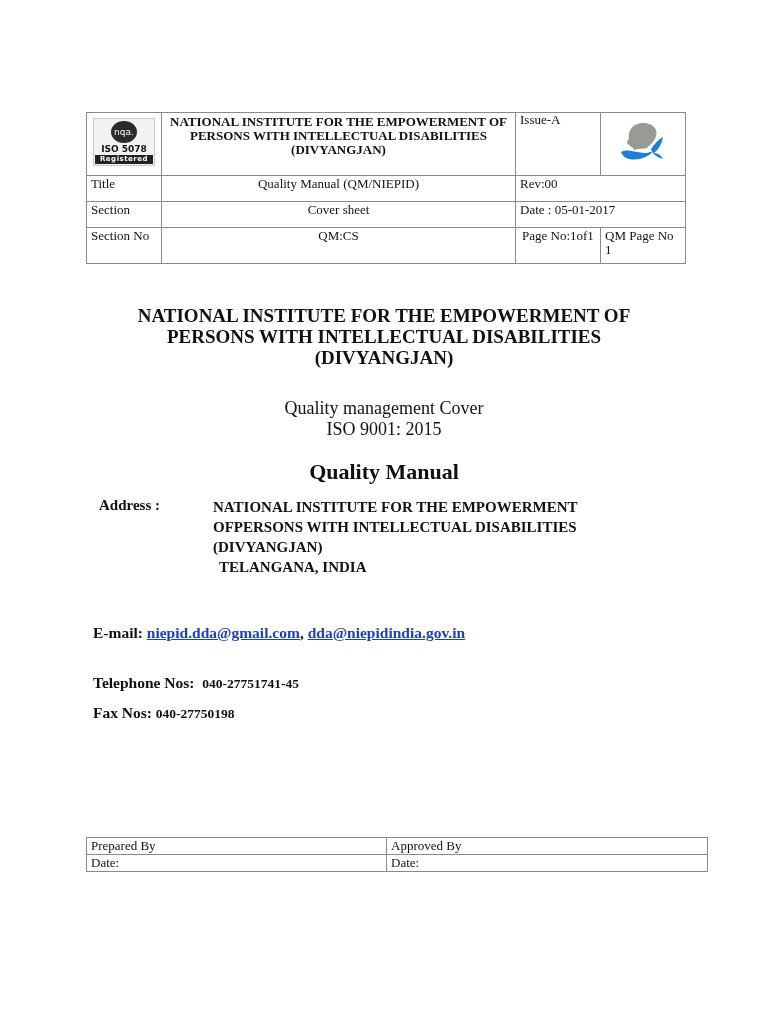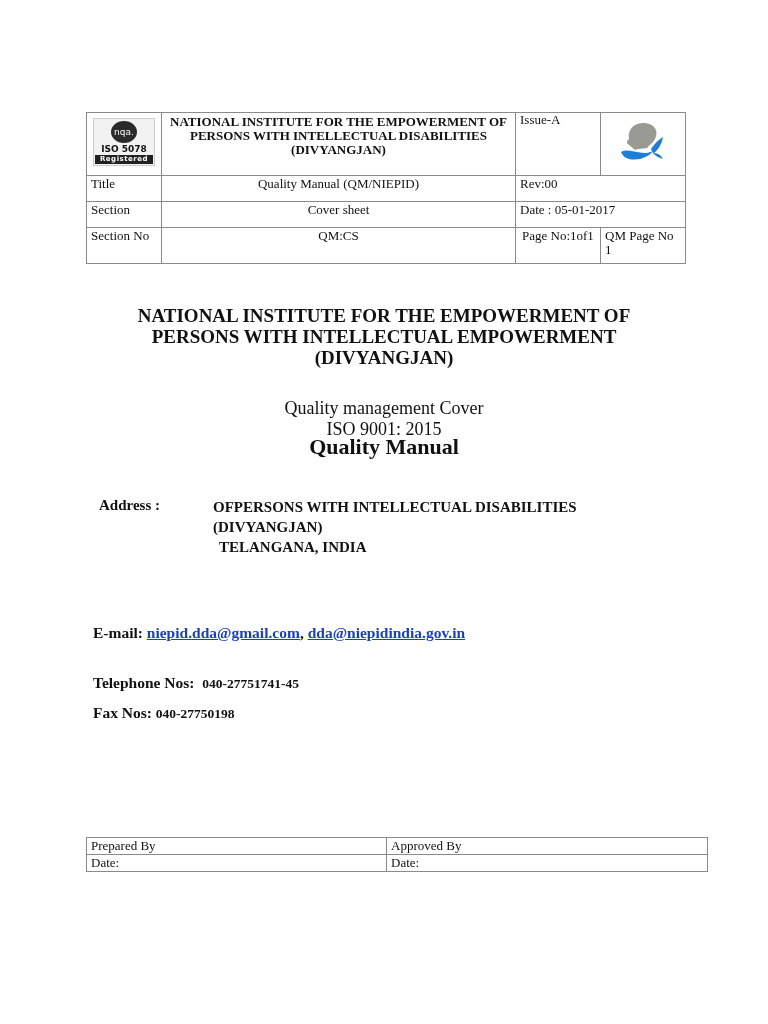--- a/index.html
+++ b/index.html
@@ -13,21 +13,21 @@
   .hdr-org { font-weight:bold; font-size:12.5px; line-height:13px; text-align:center; padding-top:2px !important; }
   .logo-cell { padding:3px 4px !important; }
   .iso-logo { width:60px; height:46px; background:#f2f2f2; border:1px solid #ccc; position:relative; margin:2px auto 0; }
   .iso-circle { position:absolute; left:17px; top:2px; width:26px; height:22px; border-radius:50%; background:#2b2b2b; color:#fff;
                 font-family:"DejaVu Sans", sans-serif; font-size:9px; line-height:22px; text-align:center; }
   .iso-text { position:absolute; left:0; right:0; top:25px; text-align:center; font-family:"DejaVu Sans", sans-serif; font-weight:bold; font-size:9px; line-height:10px; color:#111; }
   .iso-reg { position:absolute; left:1px; right:1px; bottom:1px; height:9px; background:#222; color:#fff; font-family:"DejaVu Sans", sans-serif; font-size:7px; line-height:9px; text-align:center; font-weight:bold; letter-spacing:0.5px; }
   .niepid-logo { display:block; margin:6px auto 0; }
   .title-block { position:absolute; left:0; width:768px; top:305px; text-align:center; font-weight:bold; font-size:19px; line-height:21px; }
   .sub-block { position:absolute; left:0; width:768px; top:398px; text-align:center; font-size:18px; line-height:21px; }
-  .qm-title { position:absolute; left:0; width:768px; top:434px; text-align:center; font-size:22px; font-weight:bold; }
+  .qm-title { position:absolute; left:0; width:768px; top:459px; text-align:center; font-size:22px; font-weight:bold; }
   .addr-label { position:absolute; left:99px; top:497px; font-weight:bold; font-size:15px; }
   .addr-lines { position:absolute; left:213px; top:497px; font-weight:bold; font-size:15px; line-height:20px; }
   .addr-lines div.ind { padding-left:6px; }
   .email { position:absolute; left:93px; top:624px; font-weight:bold; font-size:15.5px; }
   .email a { color:#1a3fbf; text-decoration:underline; }
   .tel { position:absolute; left:93px; top:674px; font-weight:bold; font-size:15.5px; }
   .tel .num, .fax .num { font-size:13.5px; }
   .fax { position:absolute; left:93px; top:704px; font-weight:bold; font-size:15.5px; }
   .foot-table { position:absolute; left:86px; top:837px; border-collapse:collapse; }
   .foot-table td { border:1px solid #8a8a8a; font-size:13px; line-height:16px; height:16px; padding:0 4px; }
@@ -70,33 +70,34 @@
     <td class="c0">Section No</td>
     <td class="c1 center">QM:CS</td>
     <td class="c2" style="padding-left:6px;margin-left:36px;">Page No:1of1</td>
     <td class="c3">QM Page No 1</td>
   </tr>
 </tbody>
   </table>
 
 <div class="title-block">
   <div>NATIONAL INSTITUTE FOR THE EMPOWERMENT OF</div>
-  <div>PERSONS WITH INTELLECTUAL EMPOWERMENT</div>
+  <div>PERSONS WITH INTELLECTUAL DISABILITIES</div>
   <div>(DIVYANGJAN)</div>
 </div>
 
 <div class="sub-block">
   <div>Quality management Cover</div>
   <div>ISO 9001: 2015</div>
 </div>
 
 <div class="qm-title">Quality Manual</div>
 
 <div class="addr-label">Address :</div>
 <div class="addr-lines">
+  <div>NATIONAL INSTITUTE FOR THE EMPOWERMENT</div>
   <div>OFPERSONS WITH INTELLECTUAL DISABILITIES</div>
   <div>(DIVYANGJAN)</div>
   <div class="ind">TELANGANA, INDIA</div>
 </div>
 
 <div class="email">
   <span>E-mail:</span>
   <a>niepid.dda@gmail.com</a><span>,</span>
   <a>dda@niepidindia.gov.in</a>
 </div>

